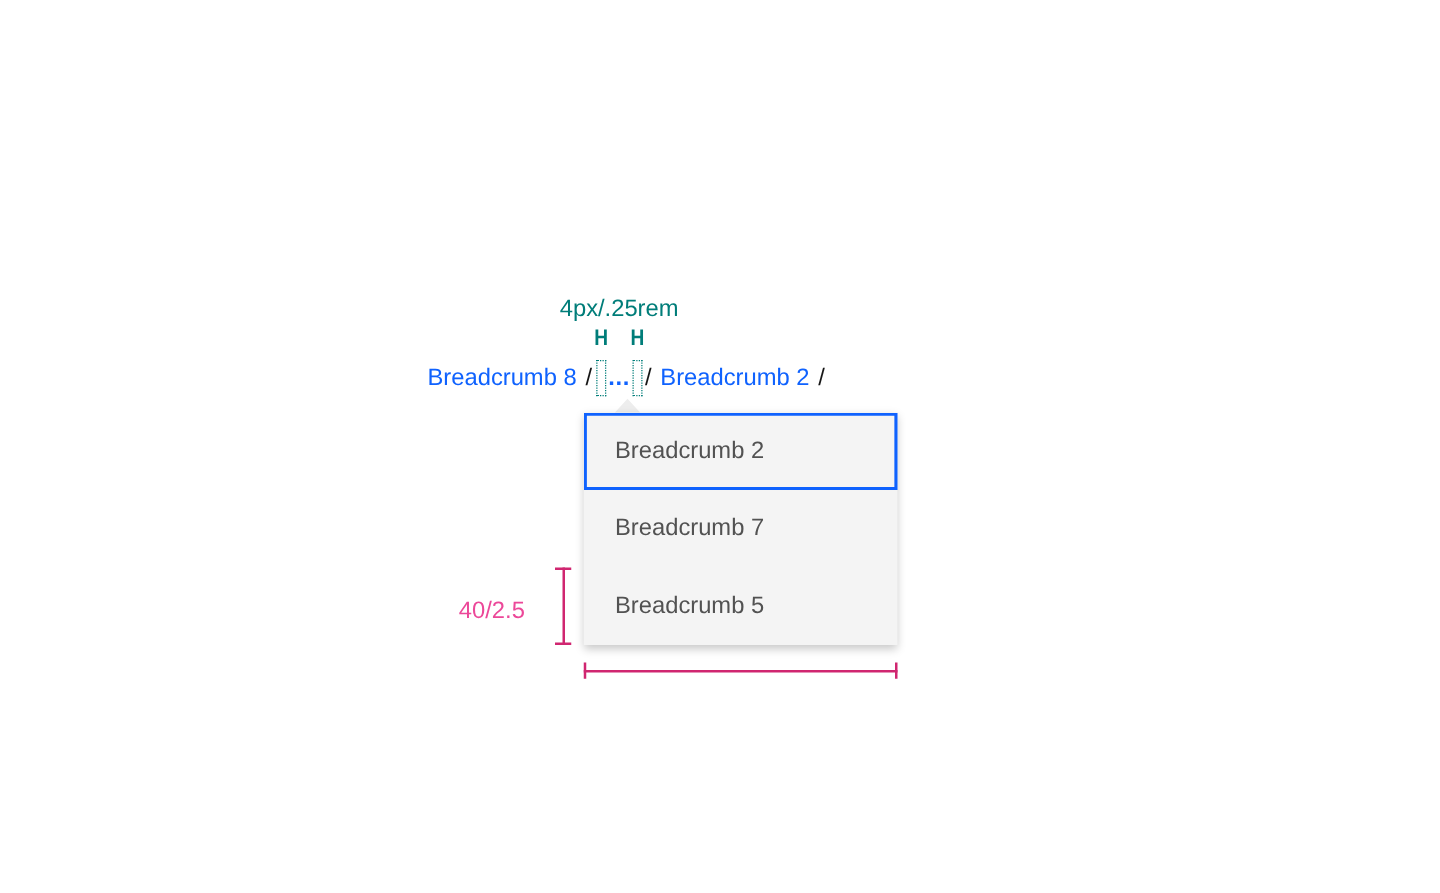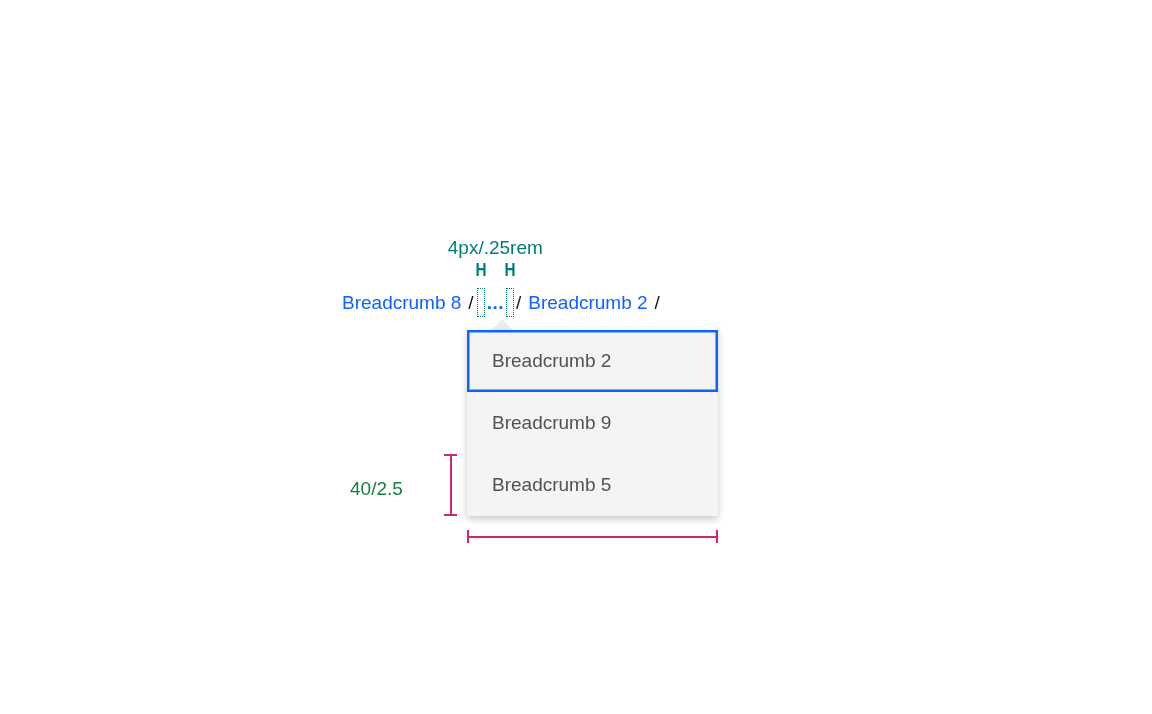--- a/index.html
+++ b/index.html
@@ -86,22 +86,22 @@
   
   .magenta { background: #d02670; }
   .height-bracket { position: absolute; left: 444px; top: 454px; width: 13px; height: 62px; }
   .height-bracket .cap-top    { position: absolute; top: 0; left: 0; right: 0; height: 2px; }
   .height-bracket .cap-bottom { position: absolute; bottom: 0; left: 0; right: 0; height: 2px; }
   .height-bracket .stem       { position: absolute; top: 0; bottom: 0; left: 5.5px; width: 2px; }
 
   .height-label {
     position: absolute;
     left: 350px; top: 478px; width: 87px;
-    text-align: left;
-    color: #15803d; font-size: 19px; line-height: 22px;
+    text-align: center;
+    color: #ec4899; font-size: 19px; line-height: 22px;
   }
 
   .width-bracket { position: absolute; left: 467px; top: 530px; width: 251px; height: 13px; }
   .width-bracket .cap-left  { position: absolute; left: 0; top: 0; bottom: 0; width: 2px; }
   .width-bracket .cap-right { position: absolute; right: 0; top: 0; bottom: 0; width: 2px; }
   .width-bracket .line      { position: absolute; left: 0; right: 0; top: 5.5px; height: 2px; }
 
   .width-label {
     position: absolute;
     left: 467px; top: 552px; width: 251px;
@@ -131,21 +131,21 @@
 
     <span class="crumb-sep sep-b">/</span>
     <a class="crumb-link">Breadcrumb 2</a>
     <span class="crumb-sep sep-c">/</span>
   </nav>
 
   <div class="menu-caret"></div>
 
   <div class="overflow-menu">
     <div class="menu-item focused">Breadcrumb 2</div>
-    <div class="menu-item">Breadcrumb 9</div>
+    <div class="menu-item">Breadcrumb 7</div>
     <div class="menu-item">Breadcrumb 5</div>
   </div>
 
   <div class="height-label">40/2.5</div>
   <div class="height-bracket">
     <div class="cap-top magenta"></div>
     <div class="stem magenta"></div>
     <div class="cap-bottom magenta"></div>
   </div>
 

